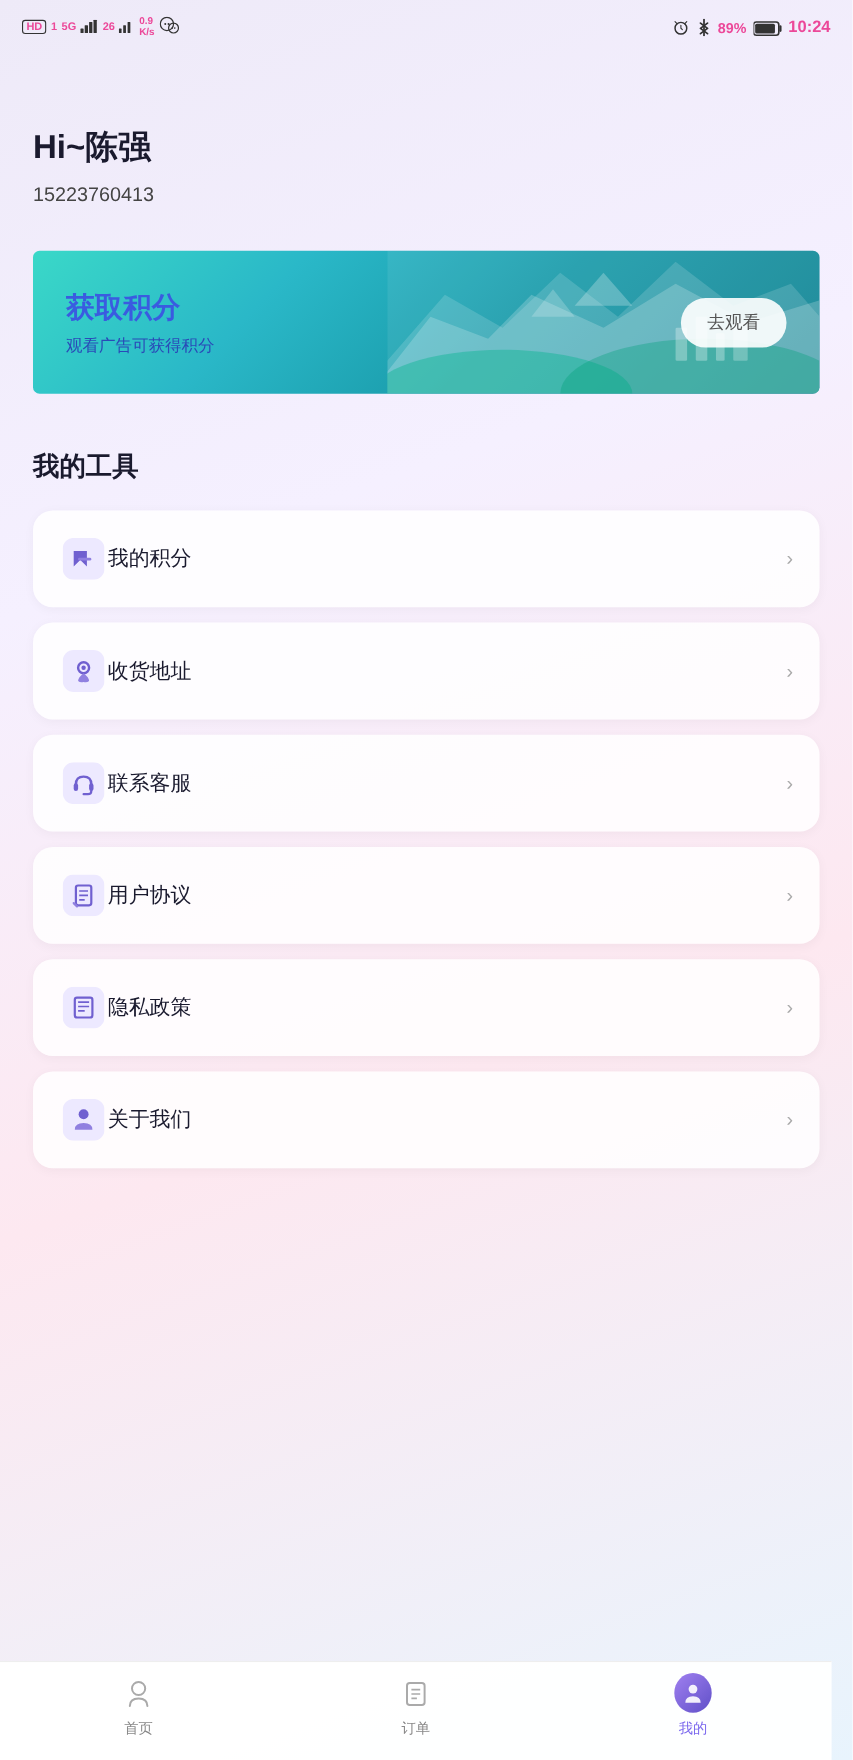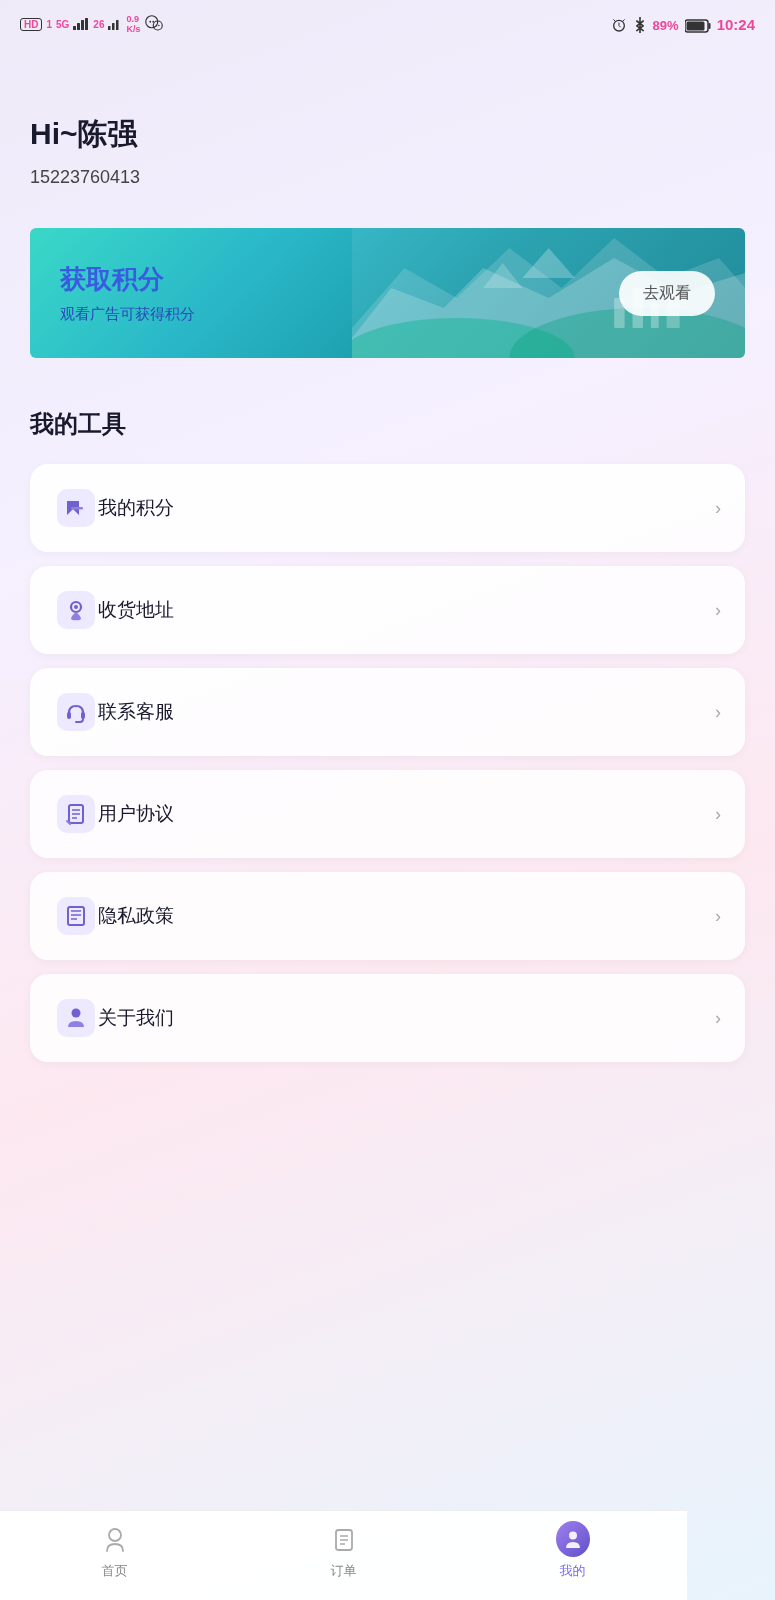--- a/index.html
+++ b/index.html
@@ -145,21 +145,21 @@
     .chevron {
       font-size: 18px;
       color: #aaa;
     }
 
     
     .bottom-nav {
       position: fixed;
       bottom: 0;
       left: 0;
-      width: 687px;
+      width: 756px;
       height: 90px;
       background: rgba(255,255,255,0.95);
       display: flex;
       align-items: center;
       justify-content: space-around;
       border-top: 1px solid #eee;
       padding-bottom: 10px;
     }
     .nav-item {
       display: flex;

